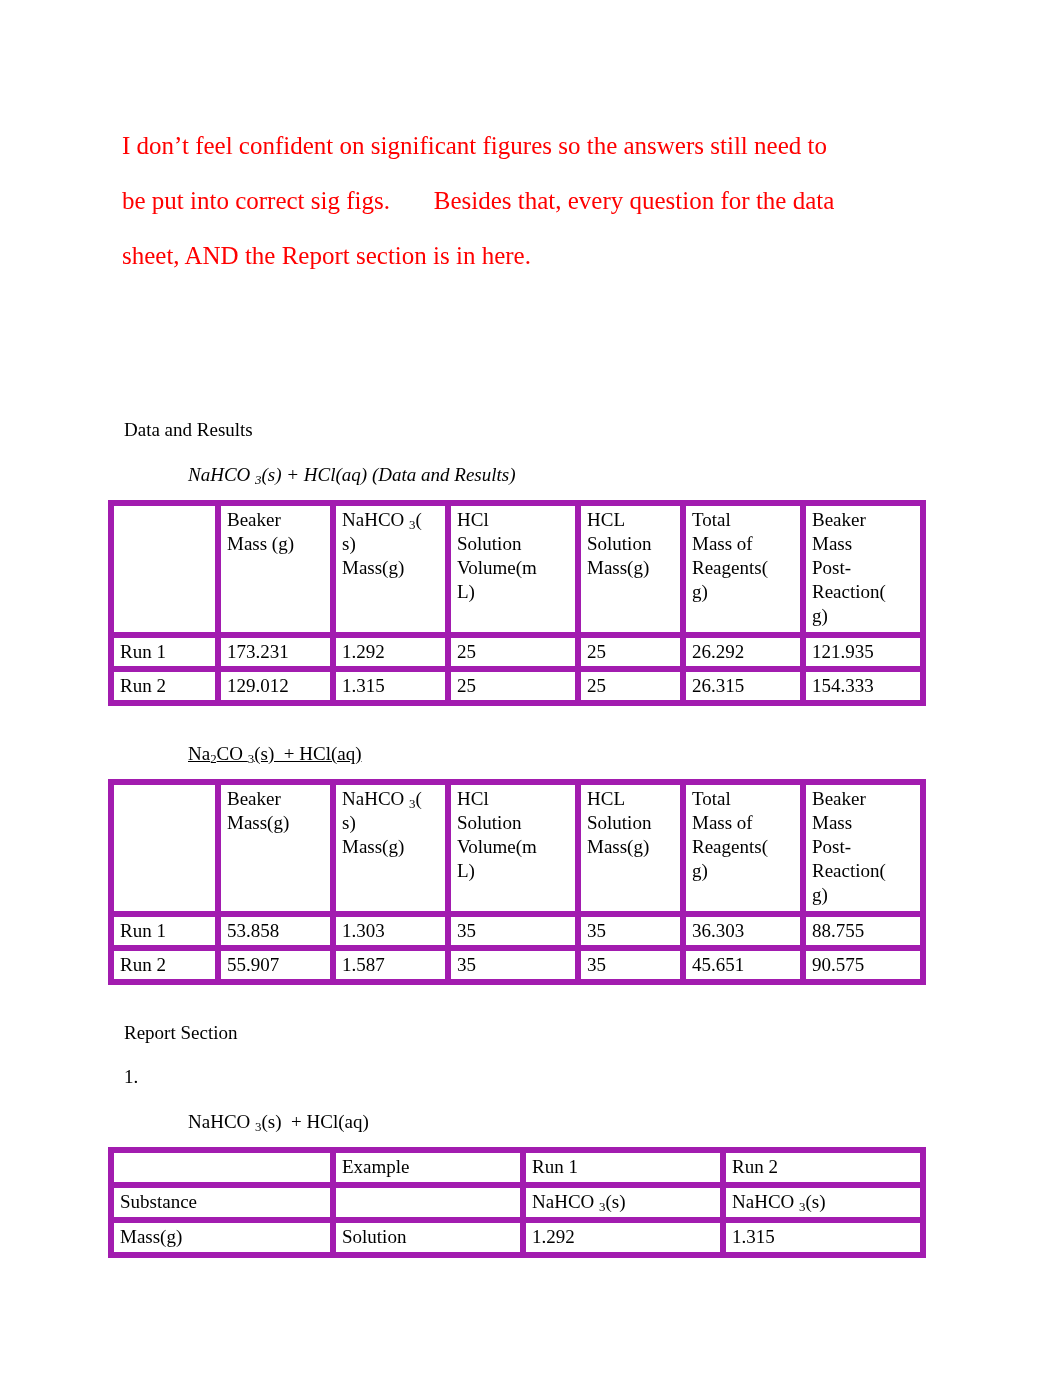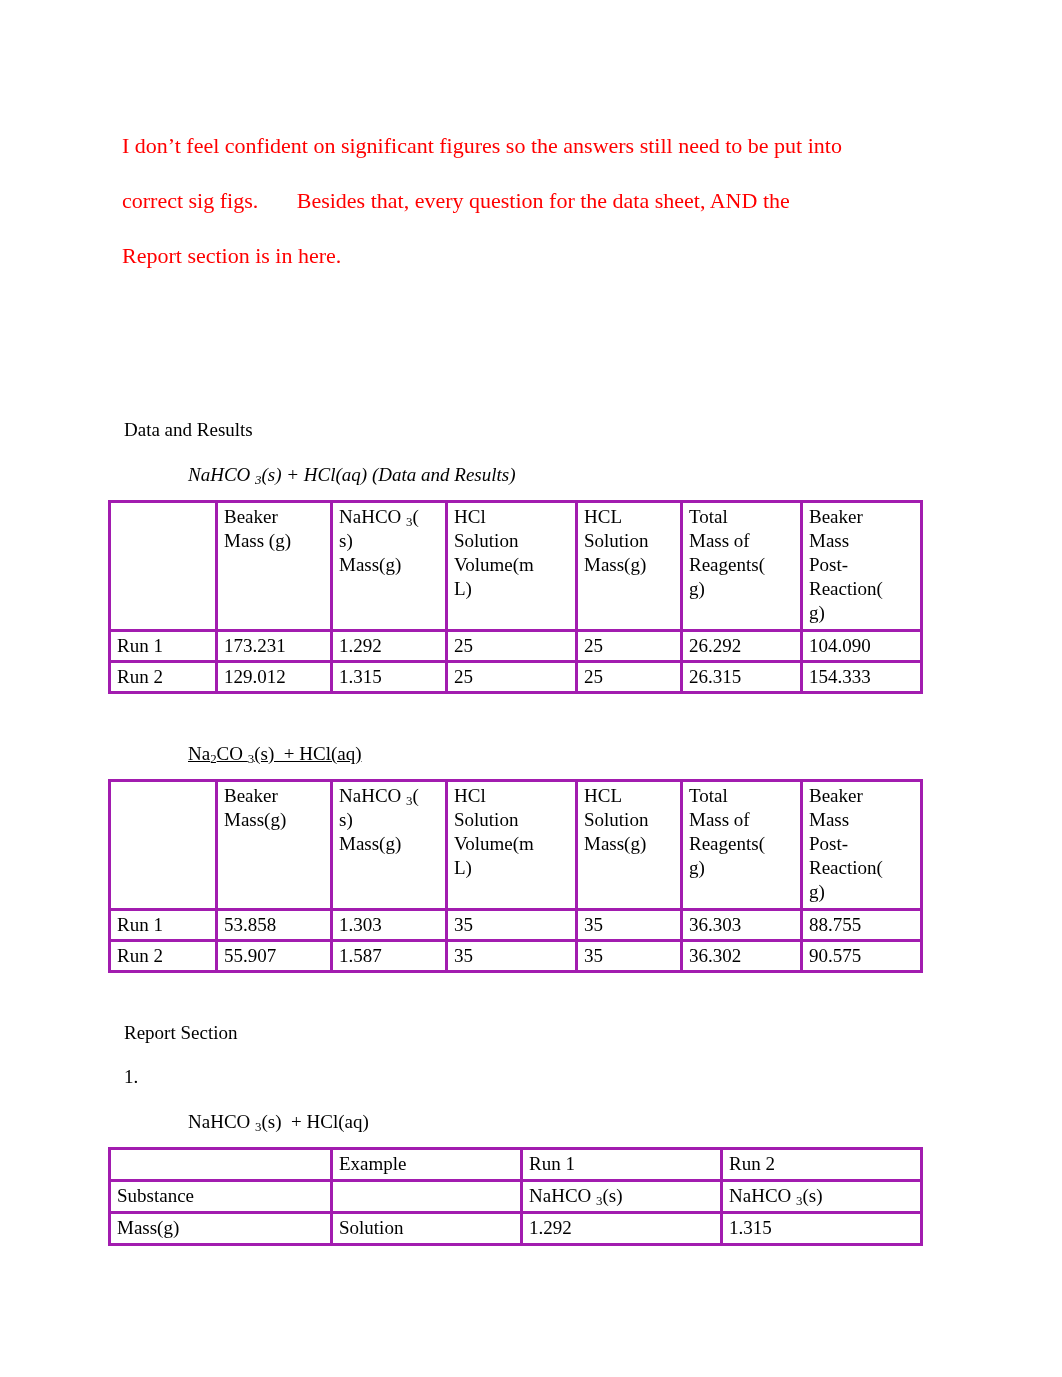--- a/index.html
+++ b/index.html
@@ -24,21 +24,21 @@
     padding: 0;
   }
 
   
   .intro {
     position: absolute;
     left: 122px;
     top: 118px;
     width: 730px;
     color: #FF0000;
-    font-size: 22px;
+    font-size: 25px;
     line-height: 55px;
     font-family: "Liberation Serif", "DejaVu Serif", serif;
     white-space: pre-wrap;
   }
 
   
   .body-text {
     position: absolute;
     font-size: 19px;
     line-height: 26px;
@@ -69,21 +69,21 @@
   
   .doc-table {
     position: absolute;
     border-collapse: collapse;
     font-size: 19px;
     line-height: 24px;
     table-layout: fixed;
     background: #ffffff;
   }
   .doc-table td {
-    border: 3px solid #a21caf;
+    border: 6px solid #a21caf;
     vertical-align: top;
     padding: 2px 4px 2px 6px;
     word-break: break-word;
     overflow-wrap: anywhere;
     hyphens: none;
     background: #ffffff;
   }
   .doc-table td.empty-cell { }
 
   .table-1 { left: 108px; top: 500px; width: 812px; }
@@ -153,21 +153,21 @@
         <span>g)</span>
       </td>
     </tr>
     <tr class="data-row">
       <td>Run 1</td>
       <td>173.231</td>
       <td>1.292</td>
       <td>25</td>
       <td>25</td>
       <td>26.292</td>
-      <td>104.090</td>
+      <td>121.935</td>
     </tr>
     <tr class="data-row">
       <td>Run 2</td>
       <td>129.012</td>
       <td>1.315</td>
       <td>25</td>
       <td>25</td>
       <td>26.315</td>
       <td>154.333</td>
     </tr>
@@ -231,21 +231,21 @@
       <td>35</td>
       <td>36.303</td>
       <td>88.755</td>
     </tr>
     <tr class="data-row">
       <td>Run 2</td>
       <td>55.907</td>
       <td>1.587</td>
       <td>35</td>
       <td>35</td>
-      <td>36.302</td>
+      <td>45.651</td>
       <td>90.575</td>
     </tr>
   </tbody>
     </table>
 
   <div class="body-text lbl-report-section">Report Section</div>
 
   <div class="body-text lbl-one">1.</div>
 
   <div class="eq-title eq-3"><span>NaHCO </span><sub>3</sub><span>(s)  + HCl(aq)</span></div>

